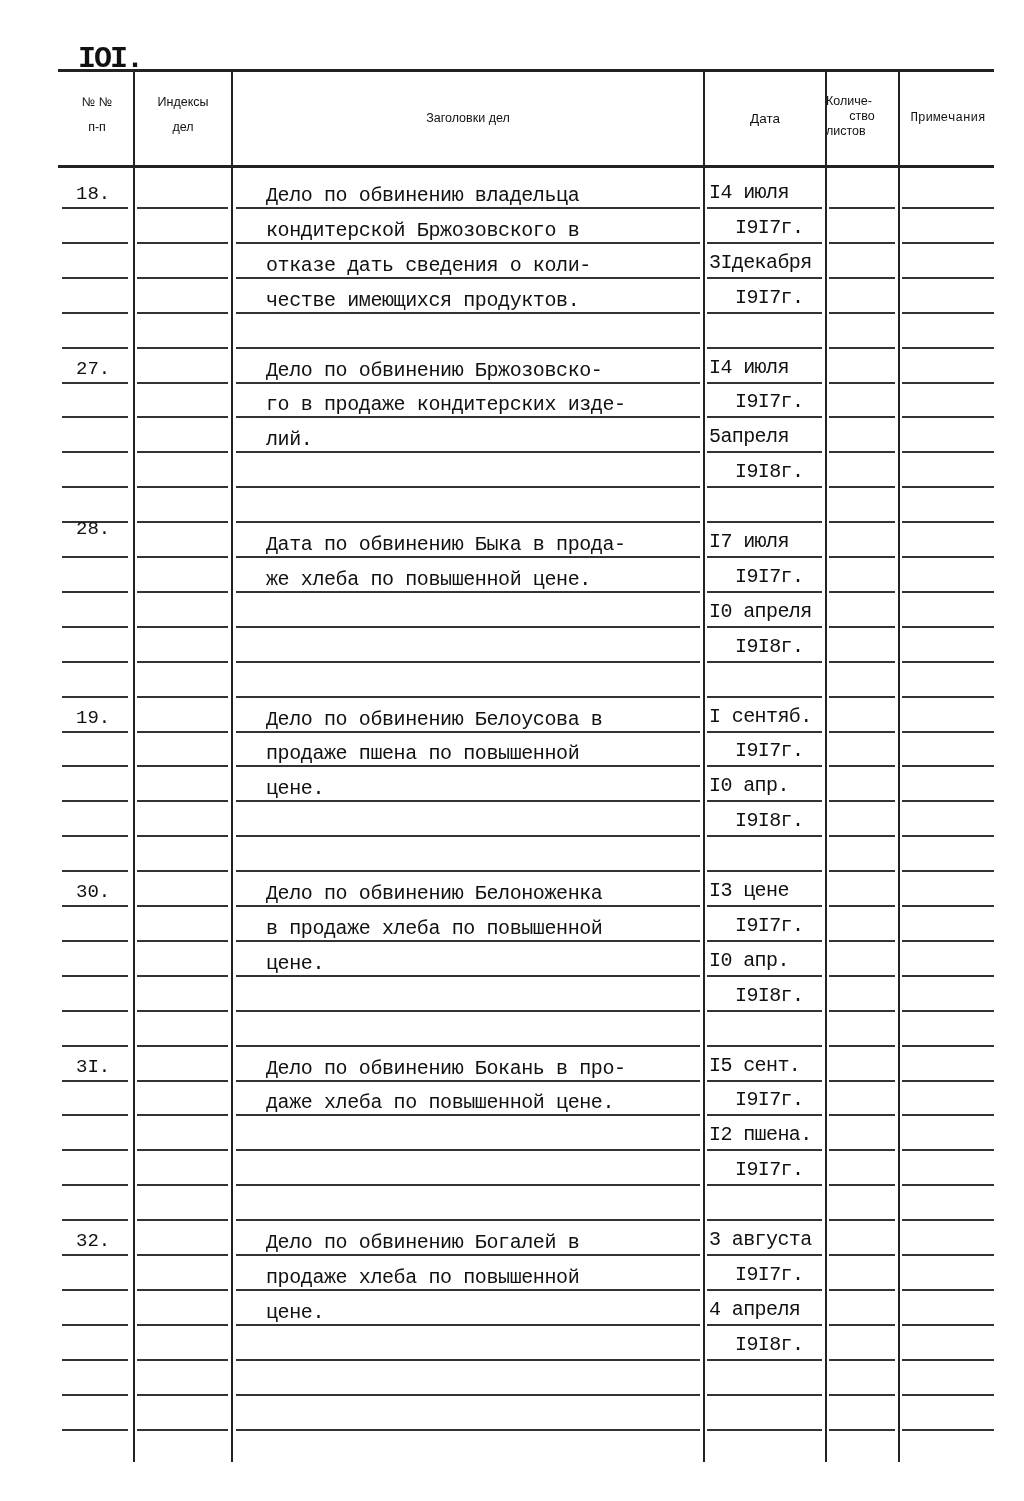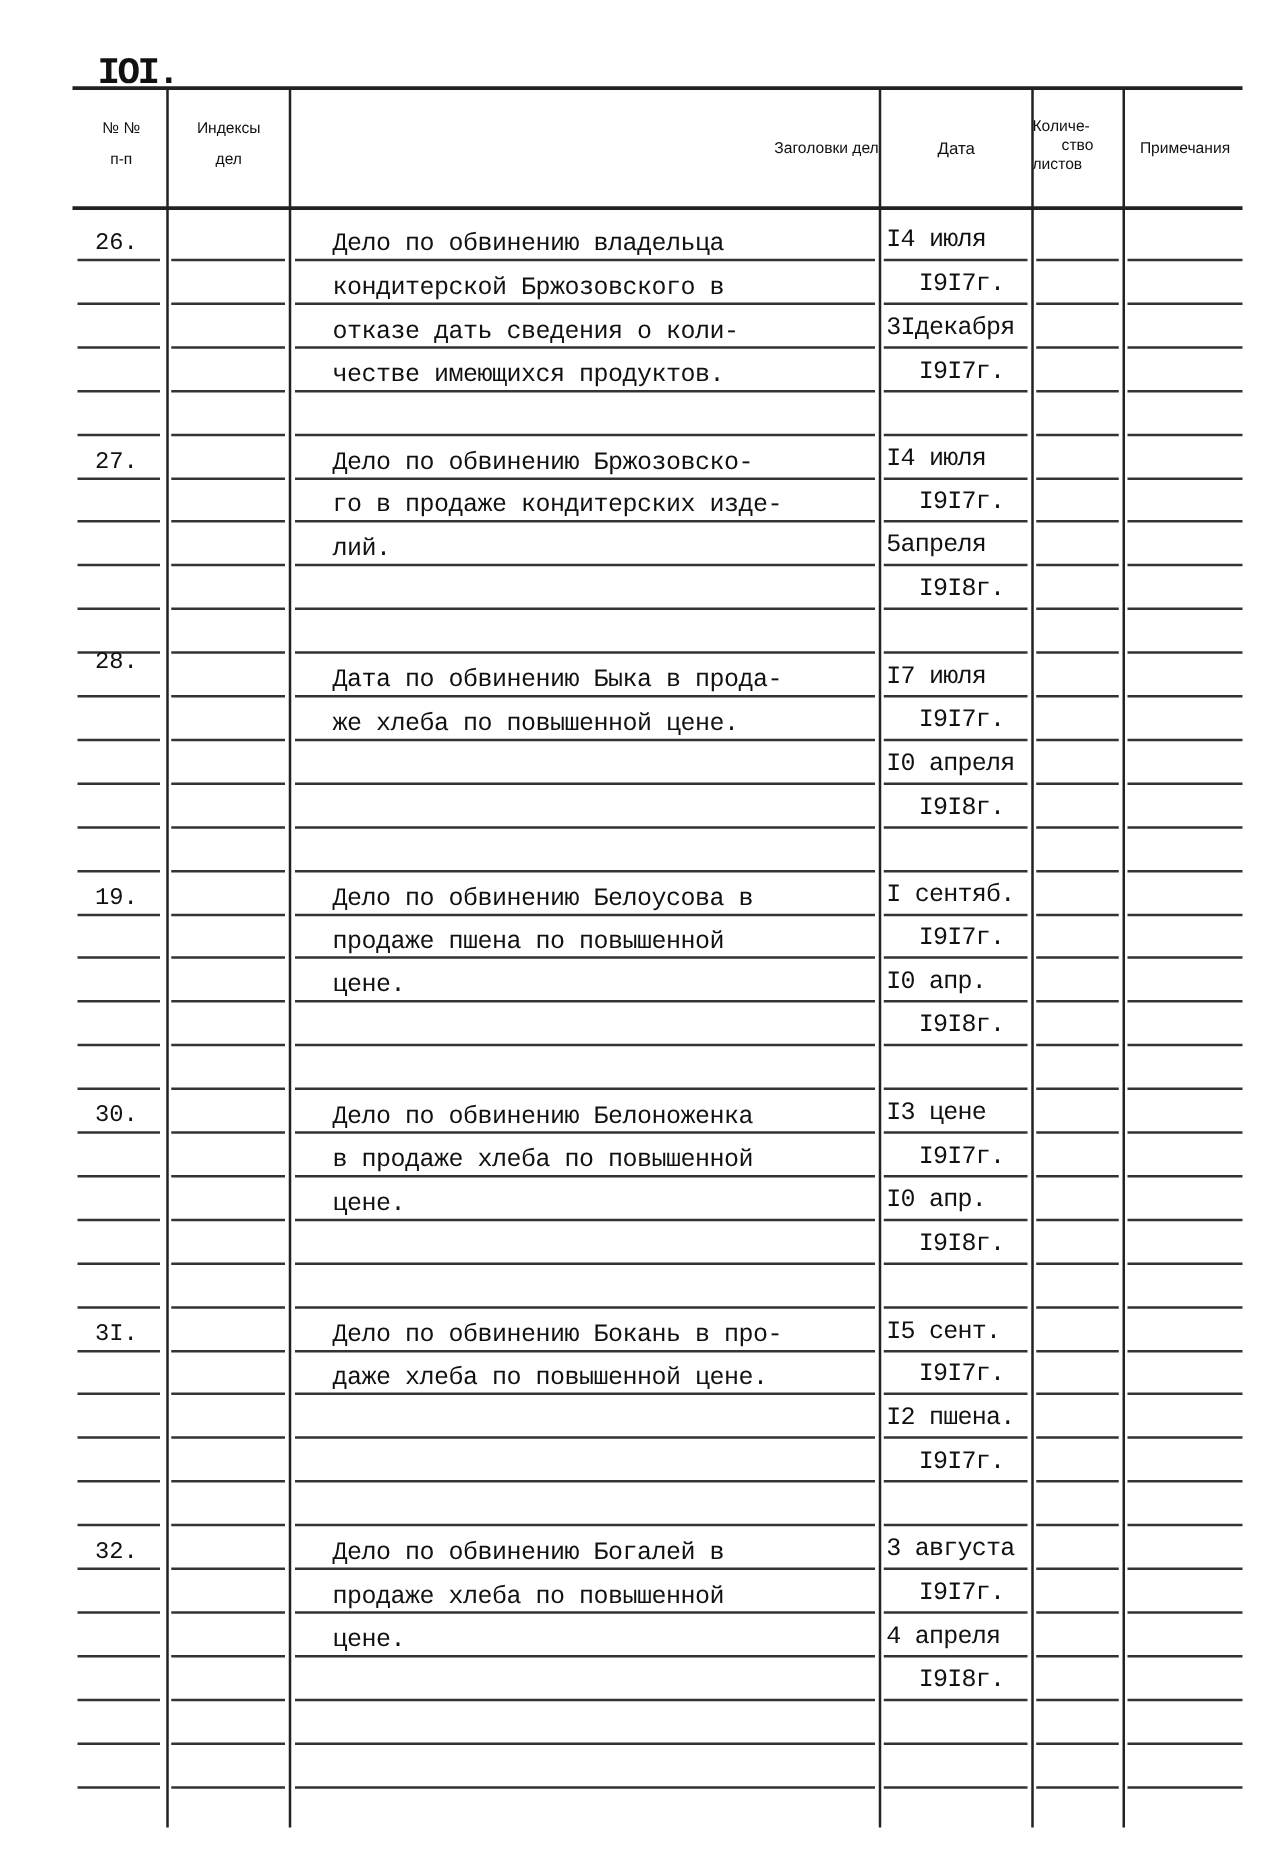--- a/index.html
+++ b/index.html
@@ -28,28 +28,28 @@
 <div class="rule-thick" style="left:58px; top:165px; width:936px;"></div>
 
 <div class="hdr" style="left:62px; top:94px; width:70px;">
   <div>№ №</div>
   <div style="margin-top:8px;">п-п</div>
 </div>
 <div class="hdr" style="left:134px; top:94px; width:98px;">
   <div>Индексы</div>
   <div style="margin-top:8px;">дел</div>
 </div>
-<div class="hdr" style="left:233px; top:110px; width:470px;text-align:right;">Заголовки дел</div>
+<div class="hdr" style="left:233px; top:110px; width:470px;">Заголовки дел</div>
 <div class="hdr" style="left:704px; top:110px; width:122px; font-size:13.5px;">Дата</div>
 <div class="hdr" style="left:826px; top:94px; width:72px; text-align:left; line-height:15px;">
   <div>Количе-</div>
   <div style="text-align:center;">ство</div>
   <div>листов</div>
 </div>
-<div class="hdr" style="left:899px; top:110px; width:98px;">Примечания</div>
+<div class="hdr" style="left:899px; top:110px; width:98px;font-family:Liberation Mono, monospace;">Примечания</div>
 
 <div class="vline" style="left:133px; top:72px; height:1390px;"></div>
 <div class="vline" style="left:231px; top:72px; height:1390px;"></div>
 <div class="vline" style="left:703px; top:72px; height:1390px;"></div>
 <div class="vline" style="left:825px; top:72px; height:1390px;"></div>
 <div class="vline" style="left:898px; top:72px; height:1390px;"></div>
 
 <div id="ruled-lines">
     <div class="ruled" style="left: 62px; width: 66px; top: 207px;"></div>
     <div class="ruled" style="left: 137px; width: 91px; top: 207px;"></div>
@@ -264,21 +264,21 @@
     <div class="ruled" style="left: 62px; width: 66px; top: 1429px;"></div>
     <div class="ruled" style="left: 137px; width: 91px; top: 1429px;"></div>
     <div class="ruled" style="left: 236px; width: 464px; top: 1429px;"></div>
     <div class="ruled" style="left: 707px; width: 115px; top: 1429px;"></div>
     <div class="ruled" style="left: 829px; width: 66px; top: 1429px;"></div>
     <div class="ruled" style="left: 902px; width: 92px; top: 1429px;"></div>
   </div>
 
 <div id="entries">
     <div>
-      <div class="num" style="left: 76px; top: 183px;">26.</div>
+      <div class="num" style="left: 76px; top: 183px;">18.</div>
       <div class="row-text" style="left: 266px; top: 179px;">Дело по обвинению владельца</div>
       <div class="row-text" style="left: 266px; top: 214px;">кондитерской Бржозовского в</div>
       <div class="row-text" style="left: 266px; top: 249px;">отказе дать сведения о коли-</div>
       <div class="row-text" style="left: 266px; top: 284px;">честве имеющихся продуктов.</div>
       <div class="date-line" style="left: 709px; top: 181px;">I4 июля</div>
       <div class="date-line" style="left: 735px; top: 216px;">I9I7г.</div>
       <div class="date-line" style="left: 709px; top: 251px;">3Iдекабря</div>
       <div class="date-line" style="left: 735px; top: 286px;">I9I7г.</div>
     </div>
     <div>

